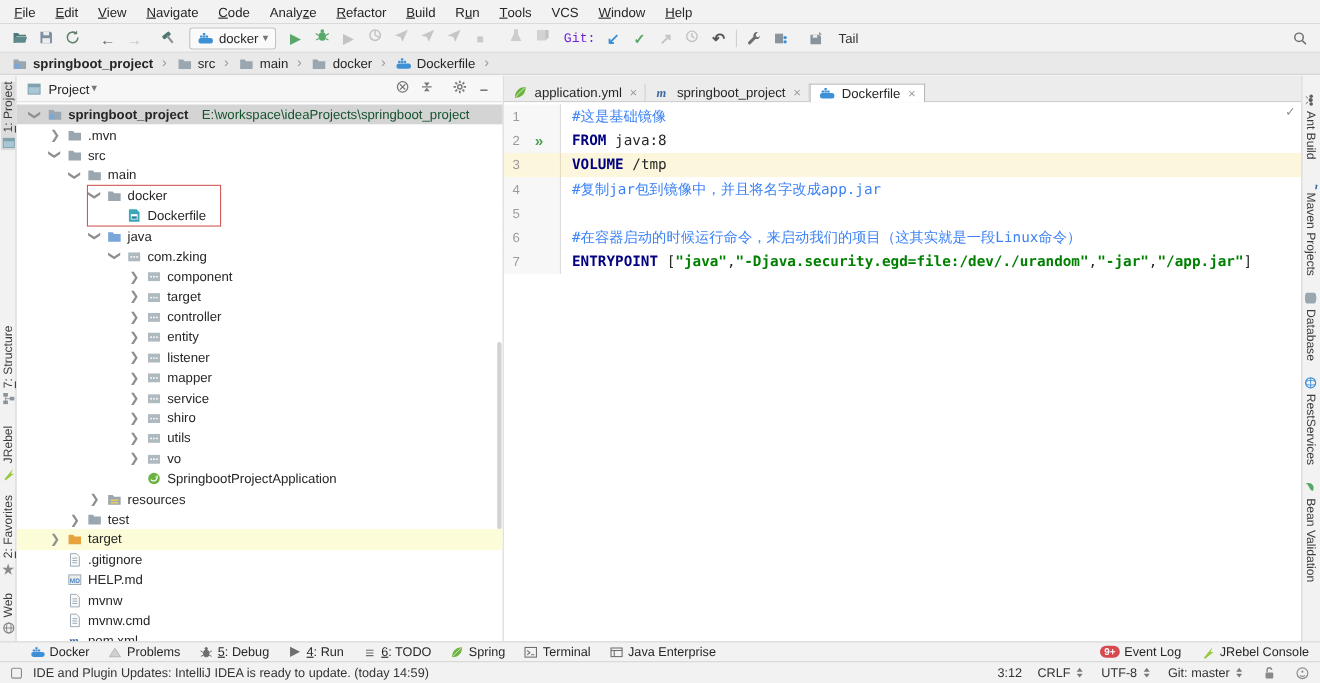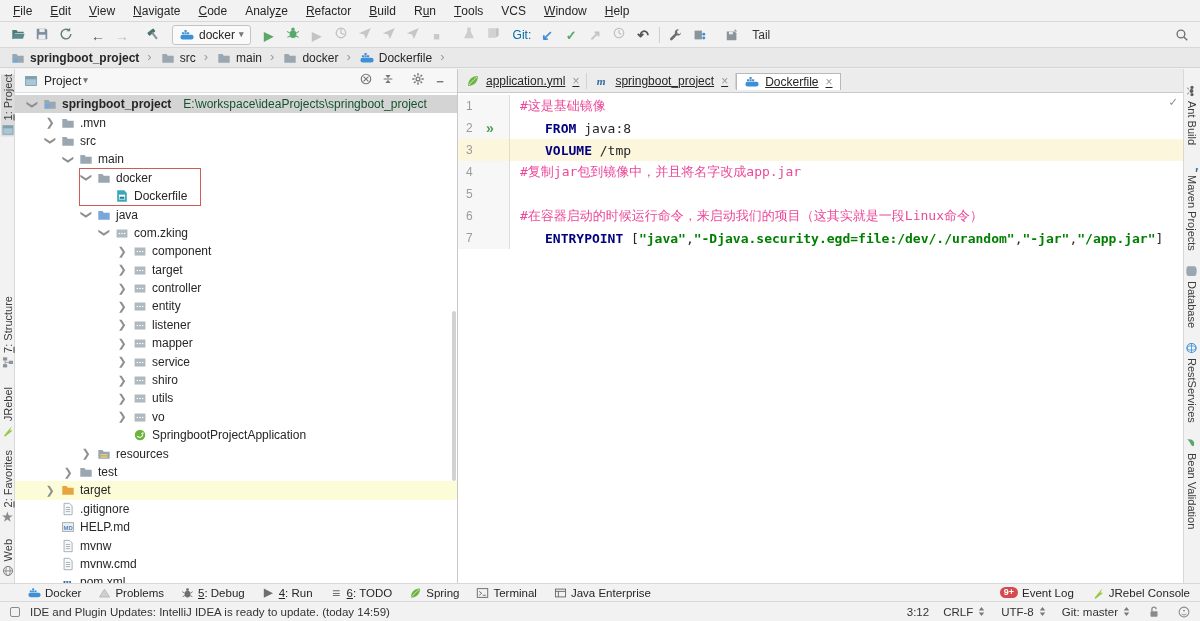--- a/index.html
+++ b/index.html
@@ -12,21 +12,21 @@
 
   
   #menubar { height:22px; display:flex; align-items:stretch; background:#f2f2f2; border-bottom:1px solid #d8d8d8; padding-left:4px; }
   .mi { padding:0 9px; display:flex; align-items:center; cursor:default; }
 
   
   #toolbar { height:26px; display:flex; align-items:center; background:#f2f2f2; border-bottom:1px solid #d8d8d8; padding:0 6px; }
   .tbtn { width:24px; height:22px; display:inline-flex; align-items:center; justify-content:center; }
   .tsep { width:1px; height:16px; background:#cfcfcf; margin:0 4px; }
   .runcfg { display:inline-flex; align-items:center; gap:4px; border:1px solid #c4c4c4; background:#fafafa; border-radius:3px; height:20px; padding:0 6px; margin:0 6px; }
-  .gitlbl { margin:0 4px 0 8px; color:#0369a1; }
+  .gitlbl { margin:0 4px 0 8px; color:#6d28d9;font-family:Liberation Mono, monospace; }
   .tail { margin-left:8px; color:#333; }
   #tb-spacer { flex:1; }
 
   
   #breadcrumb { height:20px; display:flex; align-items:center; background:#e9e9e9; border-bottom:1px solid #d4d4d4; padding-left:8px; }
   .crumb { display:inline-flex; align-items:center; gap:4px; padding:0 2px; }
   .crumb b { font-weight:bold; }
   .csep { color:#9a9a9a; margin:0 6px 2px 6px; font-size:13px; }
 
   
@@ -54,35 +54,35 @@
   .trow .ic { width:17px; flex:0 0 17px; height:16px; margin-right:4px; }
   .trow .lbl { padding-right:6px; }
   .trow.sel { background:#d4d4d4; }
   .trow.hl { background:#fcfcd8; }
   .trow .path { color:#14532d; margin-left:6px; }
   #tree-redbox { position:absolute; border:1px solid #cf5b56; pointer-events:none; }
   #tree-scroll { position:absolute; right:1px; width:4px; background:#d2d2d2; border-radius:2px; }
 
   
   #editor { flex:1; display:flex; flex-direction:column; background:#fff; min-width:0; }
-  #tabbar { height:24px; flex:0 0 24px; background:#ececec; border-bottom:1px solid #c9c9c9; display:flex; align-items:center;text-decoration:underline; }
+  #tabbar { height:24px; flex:0 0 24px; background:#ececec; border-bottom:1px solid #c9c9c9; display:flex; align-items:flex-end; }
   .tab { display:inline-flex; align-items:center; gap:5px; padding:0 7px; border-right:1px solid #d2d2d2; color:#262626; cursor:default; }
   .tab .close { color:#9a9a9a; font-size:12px; margin-left:2px; }
   .tab.active { background:#ffffff; border:1px solid #b9b9b9; border-bottom:none; margin-bottom:-1px; }
   #codewrap { position:relative; flex:1; overflow:hidden; background:#fff; font-family:"DejaVu Sans Mono","Liberation Mono",monospace; font-size:13px; padding-top:2px; }
   .cline { height:22px; display:flex; align-items:center; white-space:pre; }
   .cline .gut { flex:0 0 52px; align-self:stretch; display:flex; align-items:center; background:#f7f7f7; border-right:1px solid #dcdcdc; font-family:"Liberation Sans",sans-serif; }
   .cline .lnum { display:inline-block; width:20px; padding-left:8px; color:#9b9b9b; font-size:12px; }
   .cline .lico { display:inline-block; width:22px; text-align:center; color:#4f9e58; font-weight:bold; font-size:14px; letter-spacing:-2px; }
   .cline .code { padding-left:10px; }
   .cline.hl { background:#fcf6dd; }
   .cline.hl .gut { background:transparent; border-right-color:#e4ddc2; }
-  .k { color:#000080; font-weight:bold;margin-left:25px; }
+  .k { color:#000080; font-weight:bold; }
   .s { color:#008000; font-weight:bold; }
-  .c { color:#ec4899; }
+  .c { color:#3b82f6; }
   #insp-check { position:absolute; top:1px; right:6px; color:#8a9296; font-size:13px; font-weight:bold; }
 
   
   #bottombar { position:absolute; left:0; right:0; bottom:20px; height:18px; background:#f2f2f2; border-top:1px solid #d8d8d8; display:flex; align-items:center; font-size:11.5px; padding:0 10px 0 28px; }
   .bitem { display:inline-flex; align-items:center; gap:4px; margin-right:17px; cursor:default; }
   .bitem .ic { width:13px; height:13px; }
   #bb-spacer { flex:1; }
   .badge { background:#d6494f; color:#fff; font-size:9px; font-weight:bold; border-radius:7px; padding:1px 4px; line-height:1; }
 
   

